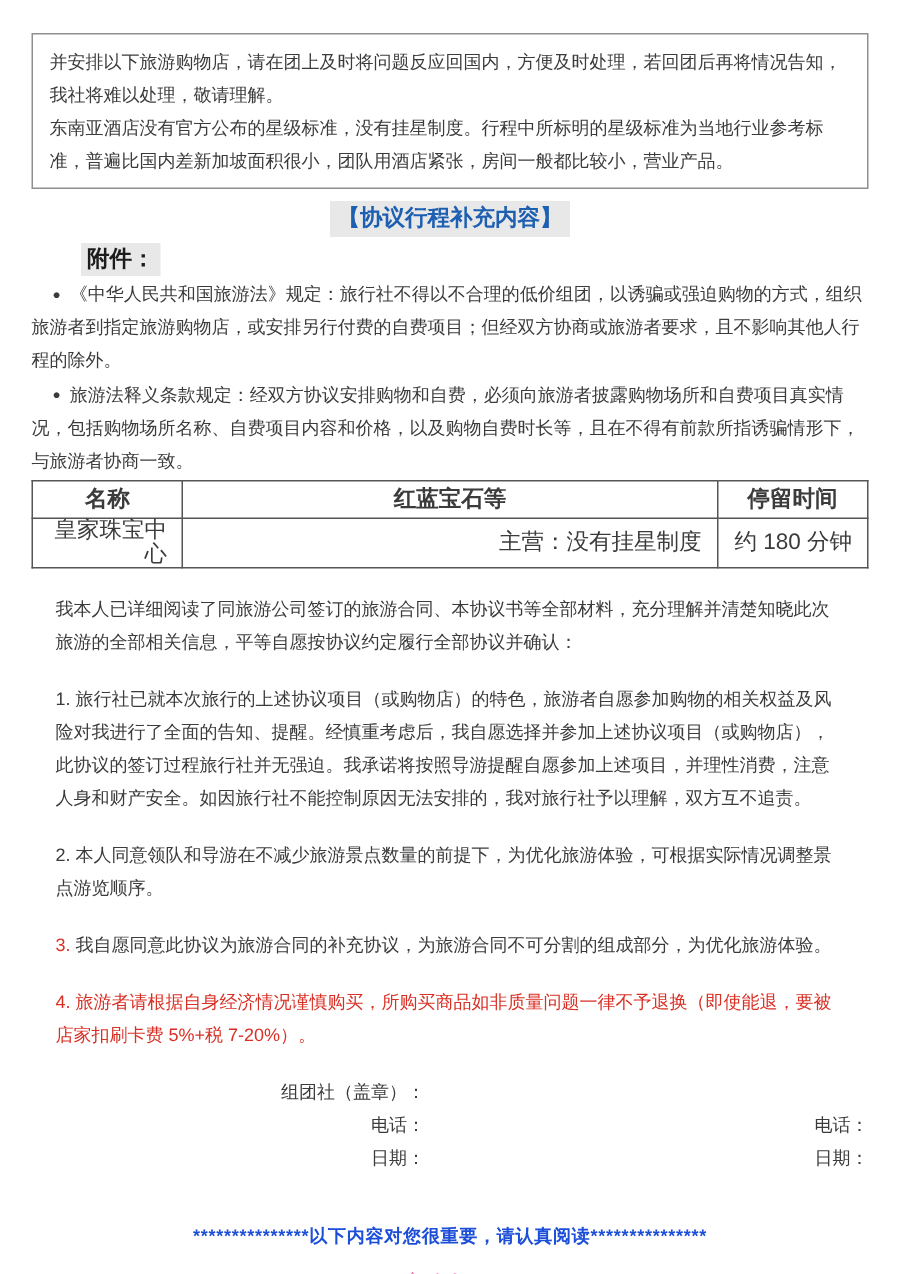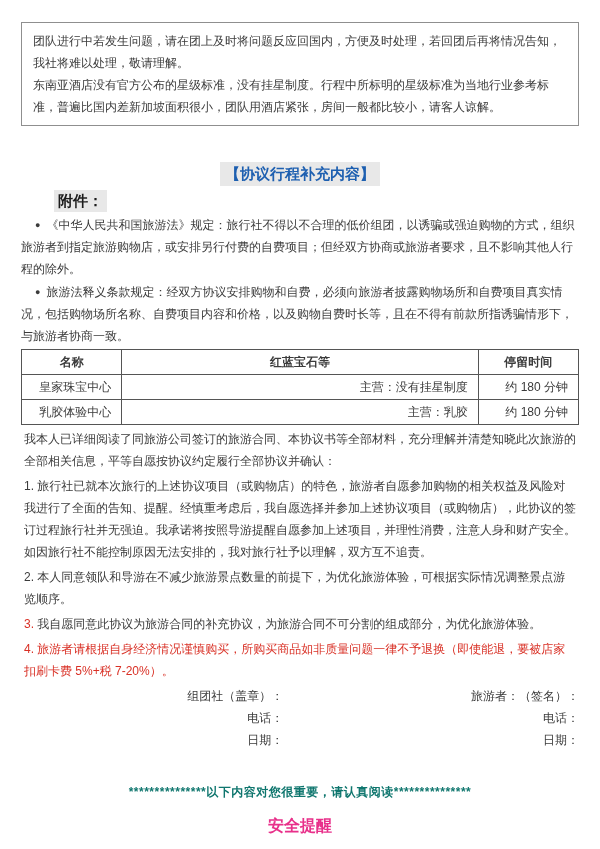--- a/index.html
+++ b/index.html
@@ -14,21 +14,21 @@
 
   
   .notice-box {
     border: 1px solid #8f8f8f;
     padding: 7px 11px;
     line-height: 22px;
   }
   .notice-box p { margin: 0; }
 
   
-  .heading-row { text-align: center; margin-top: 36px; }
+  .heading-row { text-align: center; margin-top: 8px; }
   .heading-chip {
     display: inline-block;
     background: #e8e8e8;
     color: #1d5fb0;
     font-weight: bold;
     font-size: 15px;
     line-height: 22px;
     padding: 1px 5px;
   }
 
@@ -49,42 +49,42 @@
   
   table.shop {
     width: 100%;
     border-collapse: collapse;
     margin: 2px 0 1px 0;
   }
   table.shop th, table.shop td {
     border: 1px solid #555;
     height: 24px;
     padding: 0 10px;
-    font-size: 12px;
+    font-size: 15px;
     line-height: 16px;
   }
   table.shop th { font-weight: bold; text-align: center; }
   table.shop td { text-align: right; font-weight: normal; }
   .col-name  { width: 18%; }
   .col-prod  { width: 64%; }
   .col-time  { width: 18%; }
 
-  .para { margin: 3px; }
+  .para { margin: 16px; }
   .red   { color: #d93025; }
   .num-red { color: #d93025; }
 
   
   .sig-row { display: flex; margin: 0; text-align: right; }
   .sig-left  { width: 47%; }
   .sig-right { width: 53%; }
 
   
   .stars-line {
     text-align: center;
-    color: #0f766e;
+    color: #1d4ed8;
     font-weight: bold;
     margin-top: 30px;
     letter-spacing: 0.5px;
   }
 
   
   .safety-heading {
     text-align: center;
     color: #e8308a;
     font-weight: bold;
@@ -93,22 +93,22 @@
     margin-bottom: 8px;
   }
   .safety p { margin: 0; }
 </style>
 </head>
 <body>
 
 <div class="page">
 
   <div class="notice-box">
-    <p>团队进行中若发生问题，请在团上及时将问题反应回国内，方便及时处理，若回团后再将情况告知，我社将难以处理，敬请理解。</p>
-    <p>东南亚酒店没有官方公布的星级标准，没有挂星制度。行程中所标明的星级标准为当地行业参考标准，普遍比国内差新加坡面积很小，团队用酒店紧张，房间一般都比较小，请客人谅解。</p>
+    <p>并安排以下旅游购物店，请在团上及时将问题反应回国内，方便及时处理，若回团后再将情况告知，我社将难以处理，敬请理解。</p>
+    <p>东南亚酒店没有官方公布的星级标准，没有挂星制度。行程中所标明的星级标准为当地行业参考标准，普遍比国内差新加坡面积很小，团队用酒店紧张，房间一般都比较小，营业产品。</p>
   </div>
 
   <div class="heading-row">
     <span class="heading-chip">【协议行程补充内容】</span>
   </div>
 
   <div class="attachment-row">
     <span class="attachment-chip">附件：</span>
   </div>
 
@@ -122,37 +122,31 @@
         <th class="col-prod">红蓝宝石等</th>
         <th class="col-time">停留时间</th>
       </tr>
     </thead>
     <tbody>
       <tr>
         <td>皇家珠宝中心</td>
         <td>主营：没有挂星制度</td>
         <td>约 180 分钟</td>
       </tr>
-      <tr>
-        <td>乳胶体验中心</td>
-        <td>主营：乳胶</td>
-        <td>约 180 分钟</td>
-      </tr>
     </tbody>
   </table>
 
   <p class="para">我本人已详细阅读了同旅游公司签订的旅游合同、本协议书等全部材料，充分理解并清楚知晓此次旅游的全部相关信息，平等自愿按协议约定履行全部协议并确认：</p>
   <p class="para">1. 旅行社已就本次旅行的上述协议项目（或购物店）的特色，旅游者自愿参加购物的相关权益及风险对我进行了全面的告知、提醒。经慎重考虑后，我自愿选择并参加上述协议项目（或购物店），此协议的签订过程旅行社并无强迫。我承诺将按照导游提醒自愿参加上述项目，并理性消费，注意人身和财产安全。如因旅行社不能控制原因无法安排的，我对旅行社予以理解，双方互不追责。</p>
   <p class="para">2. 本人同意领队和导游在不减少旅游景点数量的前提下，为优化旅游体验，可根据实际情况调整景点游览顺序。</p>
   <p class="para"><span class="num-red">3.</span> <span>我自愿同意此协议为旅游合同的补充协议，为旅游合同不可分割的组成部分，为优化旅游体验。</span></p>
   <p class="para red">4. 旅游者请根据自身经济情况谨慎购买，所购买商品如非质量问题一律不予退换（即使能退，要被店家扣刷卡费 5%+税 7-20%）。</p>
 
   <div class="sig-row">
     <span class="sig-left">组团社（盖章）：</span>
-    <span class="sig-right">旅游者：（签名）：</span>
   </div>
   <div class="sig-row">
     <span class="sig-left">电话：</span>
     <span class="sig-right">电话：</span>
   </div>
   <div class="sig-row">
     <span class="sig-left">日期：</span>
     <span class="sig-right">日期：</span>
   </div>
 

